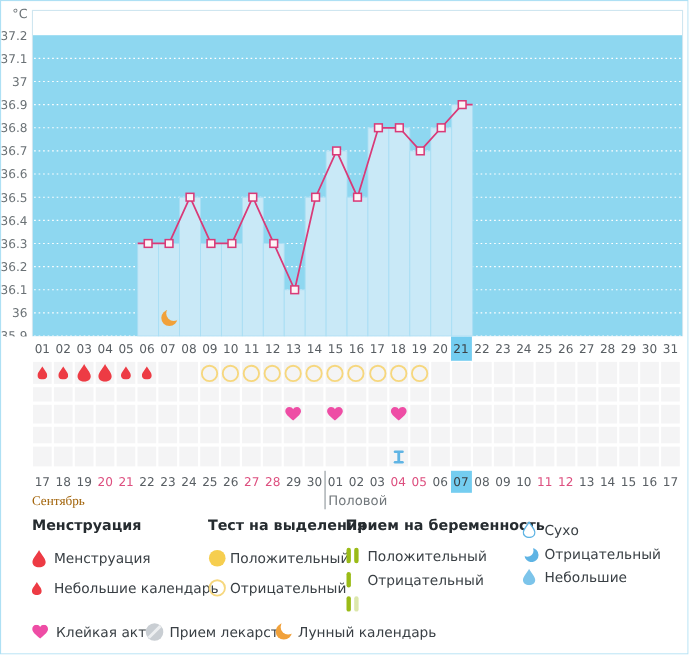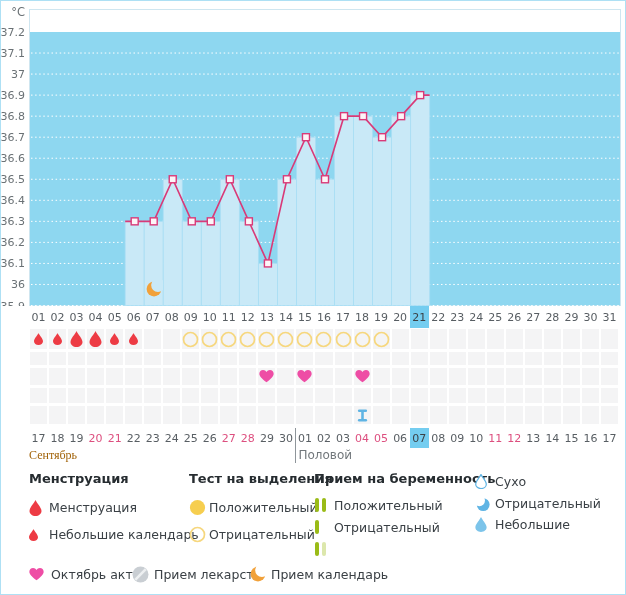--- a/index.html
+++ b/index.html
@@ -509,34 +509,34 @@
           </div>
           <span class="lbl" style="color: rgb(58, 64, 69);">Небольшие</span>
         </div>
       </div>
       <div class="footer-item" style="left: 28px; top: 93px;">
         <div class="ic">
           <svg width="15" height="13" viewBox="0 0 22 20">
             <path d="M11 19 C3.5 13 0 9.5 0 5.7 C0 2.5 2.5 0 5.7 0 C7.9 0 10 1.2 11 3.1 C12 1.2 14.1 0 16.3 0 C19.5 0 22 2.5 22 5.7 C22 9.5 18.5 13 11 19 Z" fill="#EE4DA5"></path>
           </svg>
         </div>
-        <span class="lbl" font-size="12.5px" style="color: rgb(58, 64, 69); font-size: 12.5px;">Октябрь акт</span>
+        <span class="lbl" font-size="12.5px" style="color: rgb(58, 64, 69); font-size: 12.5px;">Клейкая акт</span>
       </div>
       <div class="footer-item" style="left: 131px; top: 93px;">
         <div class="ic">
           <svg width="17" height="17" viewBox="0 0 17 17">
             <circle cx="8.5" cy="8.5" r="8" fill="#C9CED3"></circle>
             <line x1="3.2" y1="13.8" x2="13.8" y2="3.2" stroke="#EDEFF1" stroke-width="2.6"></line>
           </svg>
         </div>
         <span class="lbl" font-size="12.5px" style="color: rgb(58, 64, 69); font-size: 12.5px;">Прием лекарств</span>
       </div>
       <div class="footer-item" style="left: 248px; top: 93px;">
         <div class="ic">
           <svg width="18" height="18" viewBox="0 0 20 20">
             <circle cx="10" cy="10" r="8.2" fill="#F1A13A"></circle>
             <circle cx="14.4" cy="5.6" r="7.6" fill="#fff"></circle>
           </svg>
         </div>
-        <span class="lbl" font-size="12.5px" style="color: rgb(58, 64, 69); font-size: 12.5px;">Прием календарь</span>
+        <span class="lbl" font-size="12.5px" style="color: rgb(58, 64, 69); font-size: 12.5px;">Лунный календарь</span>
       </div>
     </div>
 </div>
 
 </body></html>

